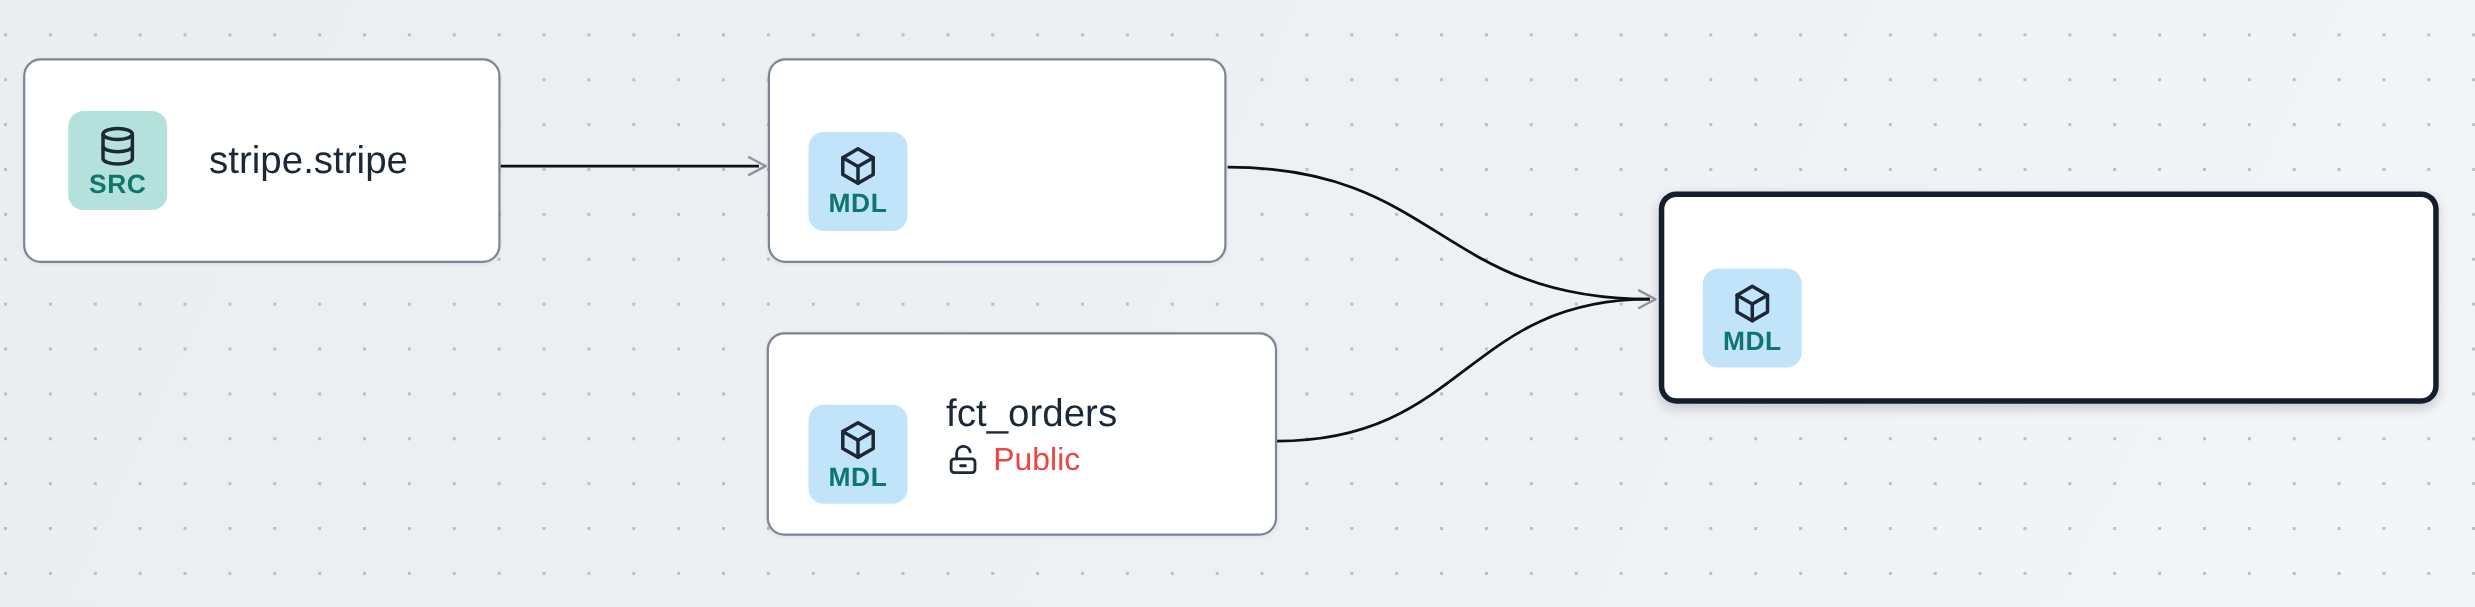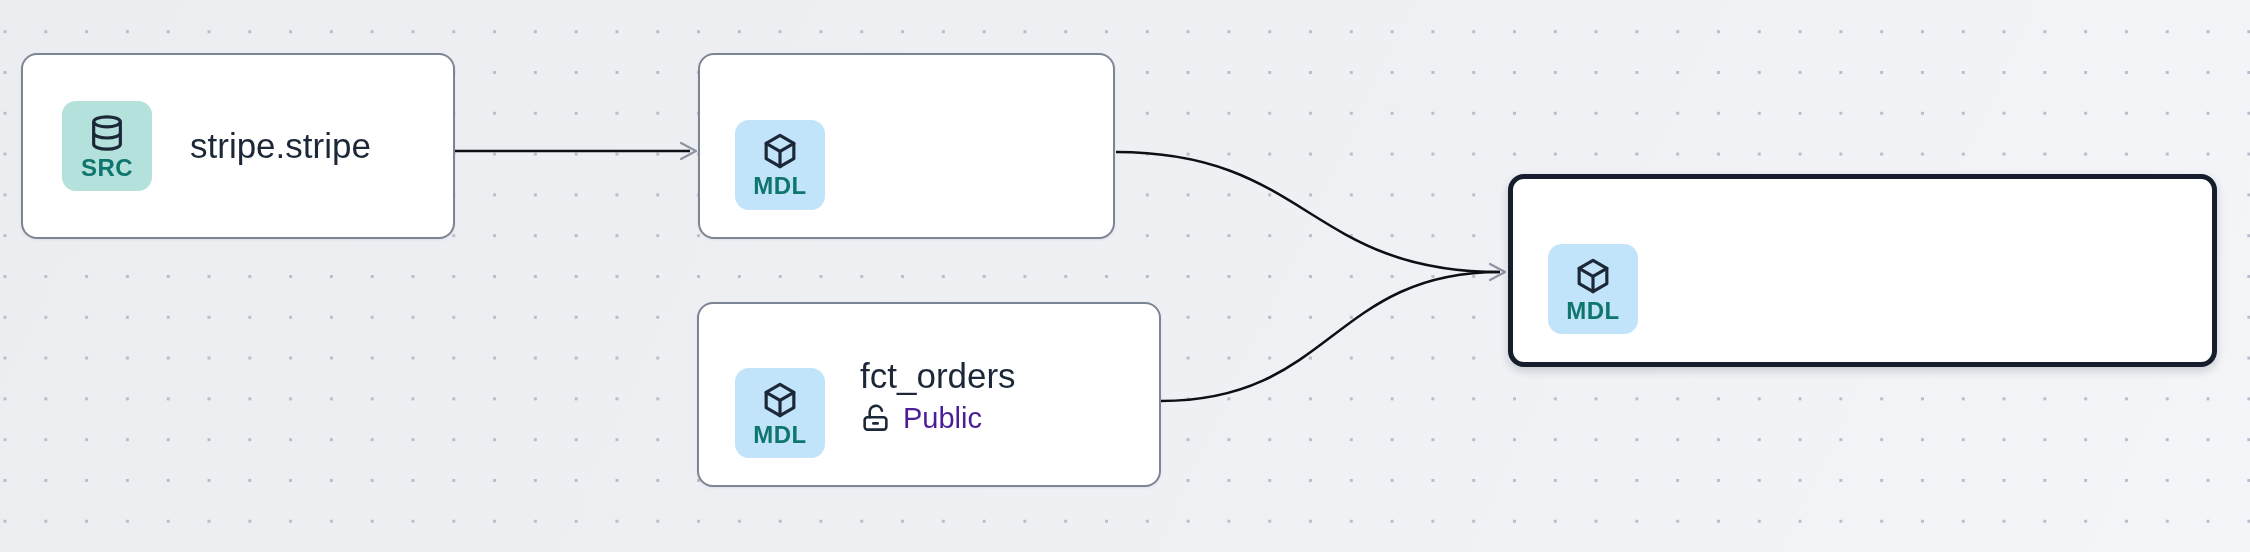--- a/index.html
+++ b/index.html
@@ -101,21 +101,21 @@
     margin-left: 35px;
     display: flex;
     flex-direction: column;
     text-align: right;
   }
   .access-row {
     margin-top: 6px;
     display: flex;
     align-items: center;
     gap: 12px;
-    color: #4c1d95;
+    color: #ef4444;
   }
   .access-row svg {
     width: 31px;
     height: 31px;
     stroke: #1c2838;
     stroke-width: 2;
     fill: none;
   }
   .access-label {
     font-size: 29px;

